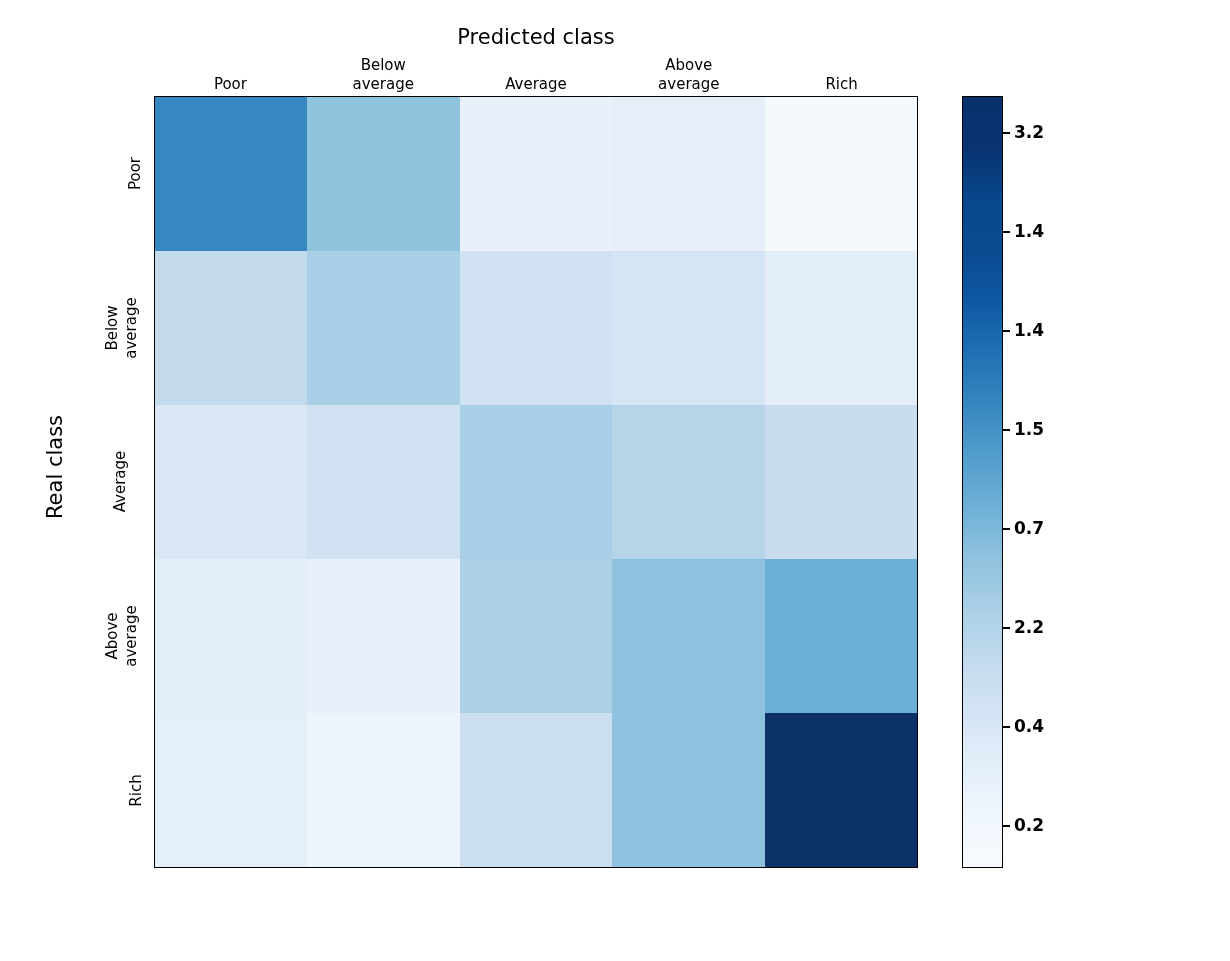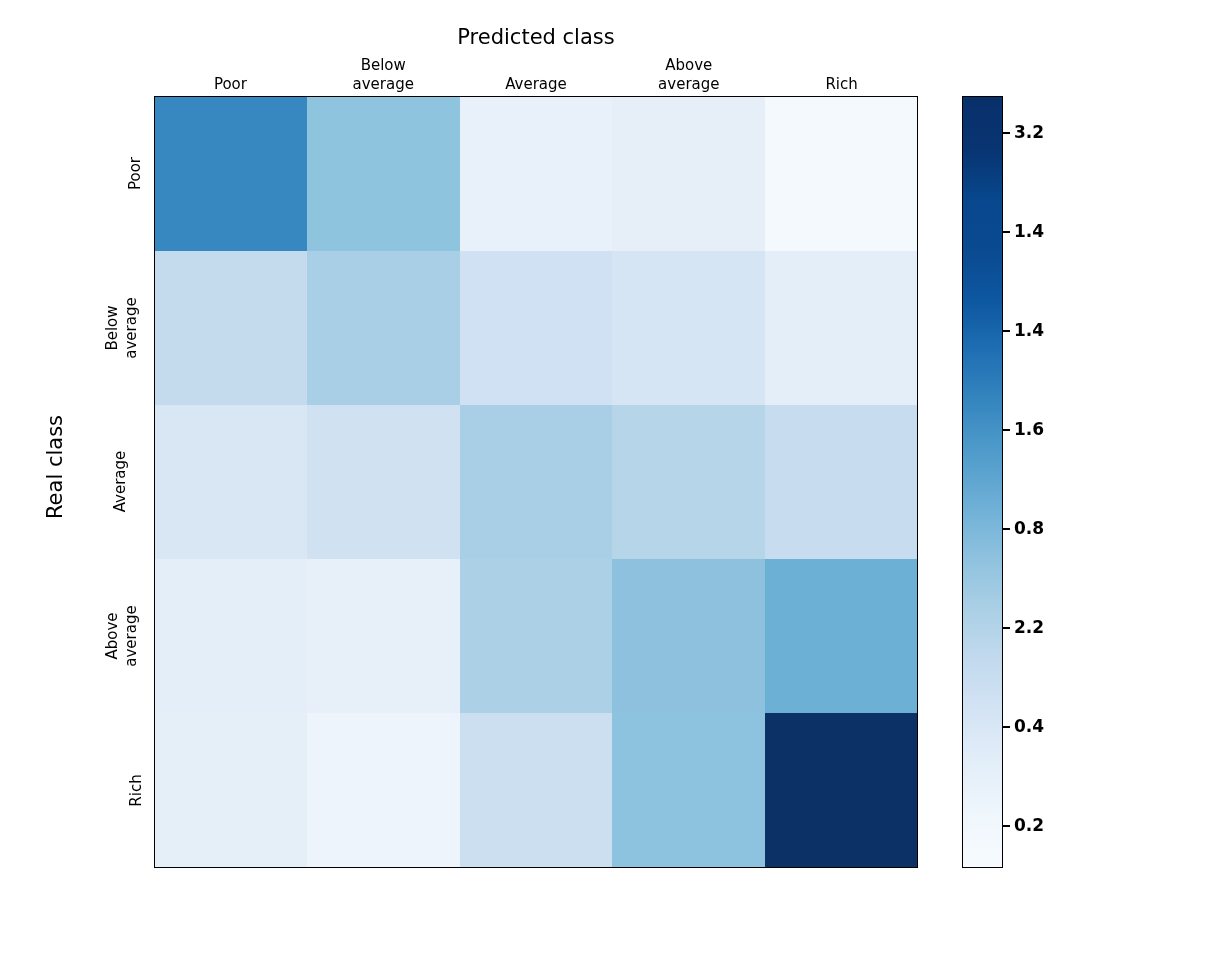--- a/index.html
+++ b/index.html
@@ -173,25 +173,25 @@
       <div class="cbtick" style="top: 630.962px;">
         <div class="mark"></div>
         <div class="lbl">0.4</div>
       </div>
       <div class="cbtick" style="top: 531.987px;">
         <div class="mark"></div>
         <div class="lbl">2.2</div>
       </div>
       <div class="cbtick" style="top: 433.013px;">
         <div class="mark"></div>
-        <div class="lbl">0.8</div>
+        <div class="lbl">0.7</div>
       </div>
       <div class="cbtick" style="top: 334.038px;">
         <div class="mark"></div>
-        <div class="lbl">1.6</div>
+        <div class="lbl">1.5</div>
       </div>
       <div class="cbtick" style="top: 235.064px;">
         <div class="mark"></div>
         <div class="lbl">1.4</div>
       </div>
       <div class="cbtick" style="top: 136.09px;">
         <div class="mark"></div>
         <div class="lbl">1.4</div>
       </div>
       <div class="cbtick" style="top: 37.1154px;">

